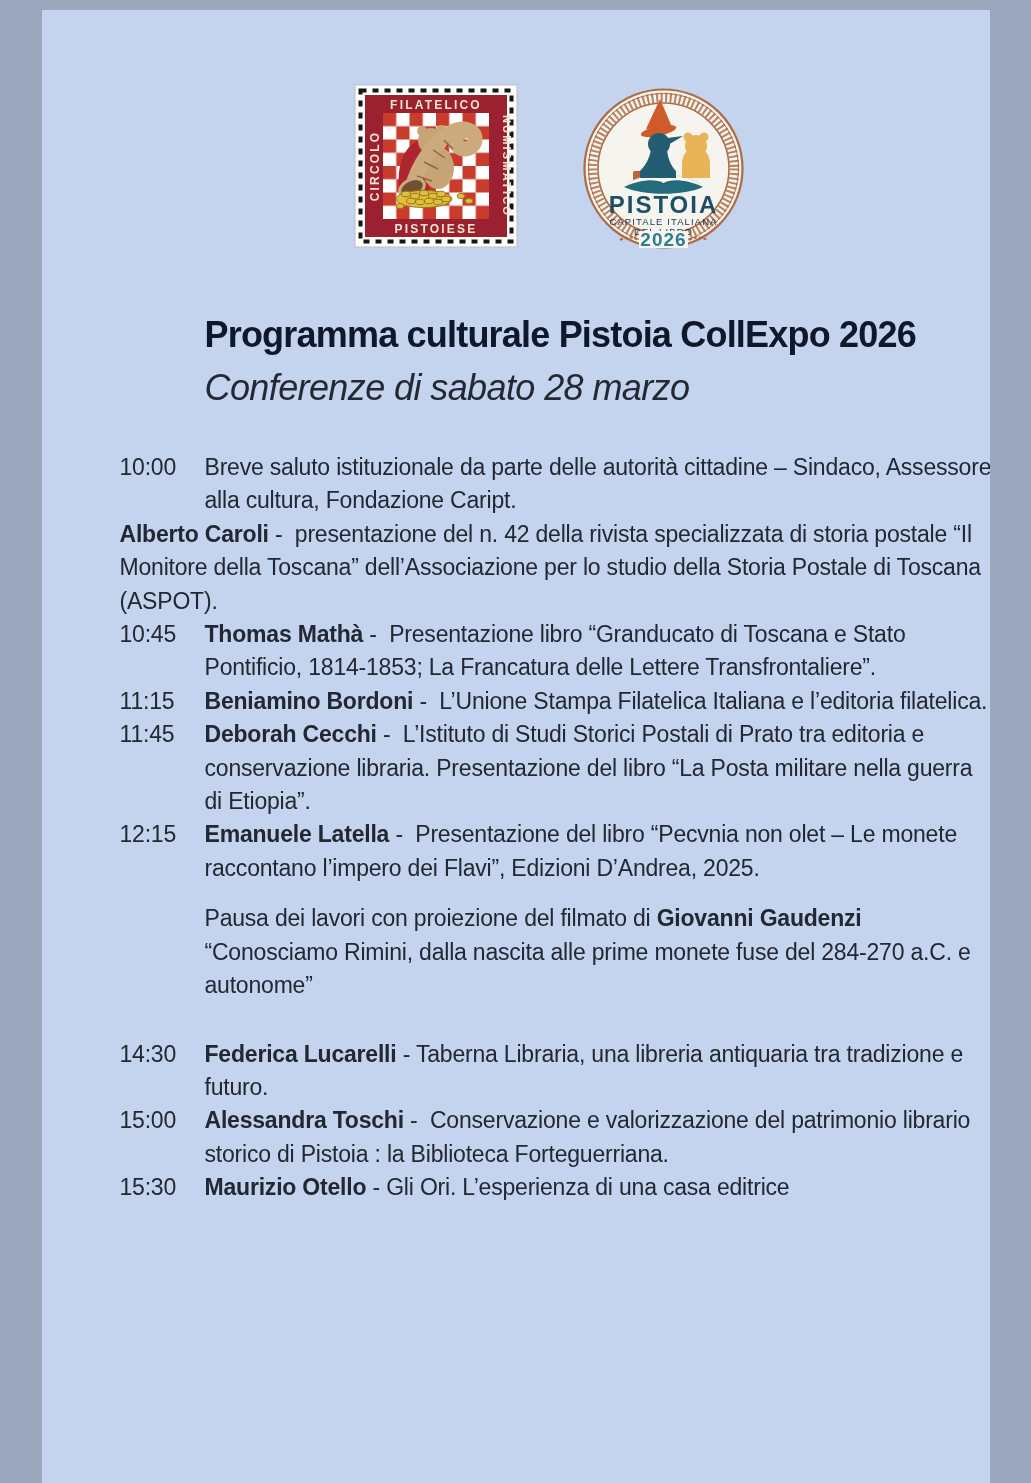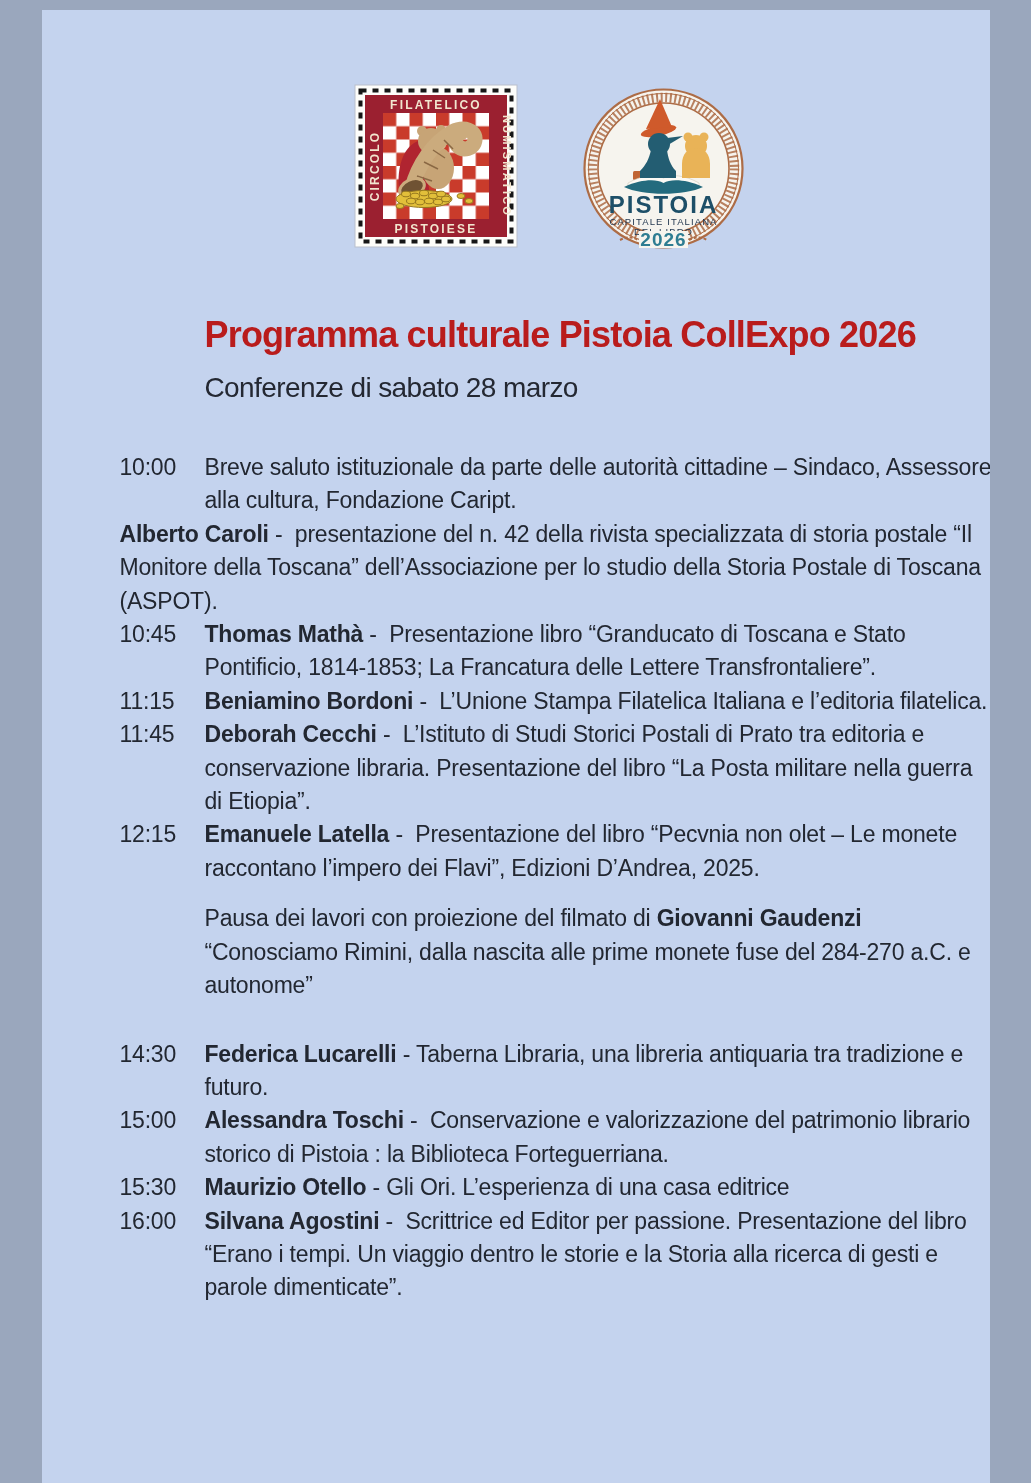--- a/index.html
+++ b/index.html
@@ -12,25 +12,25 @@
     color:#222731;
     overflow:hidden;
   }
   .logos {
     position:absolute; top:74px; left:312px;
     display:flex; gap:62px; align-items:flex-start;
   }
   .title-block { position:absolute; left:163px; top:298px; }
   .title-main {
     font-size:36px; font-weight:700; line-height:53px;
-    letter-spacing:-0.8px; color:#b91c1c;
+    letter-spacing:-0.8px; color:#0f172a;
   }
   .title-sub {
-    font-size:28px; font-weight:400; line-height:53px;
-    letter-spacing:-0.6px; color:#242832;
+    font-size:36px; font-weight:400; line-height:53px;
+    letter-spacing:-0.6px; color:#242832;font-style:italic;
   }
   .schedule {
     position:absolute; left:78px; top:441px; width:872px;
     font-size:23px; line-height:33.4px; letter-spacing:-0.2px;
   }
   .row { display:flex; }
   .row.gap-small { margin-top:17px; }
   .row.gap-large { margin-top:35px; }
   .time { flex:0 0 85px; width:85px; }
   .entry-text { flex:1; white-space:pre-wrap; }
@@ -164,19 +164,15 @@
       <div class="entry-text"><span class="b">Federica Lucarelli</span><span> - Taberna Libraria, una libreria antiquaria tra tradizione e futuro.</span></div>
     </div>
       <div class="row">
       <div class="time">15:00</div>
       <div class="entry-text"><span class="b">Alessandra Toschi</span><span> -  Conservazione e valorizzazione del patrimonio librario storico di Pistoia : la Biblioteca Forteguerriana.</span></div>
     </div>
       <div class="row">
       <div class="time">15:30</div>
       <div class="entry-text"><span class="b">Maurizio Otello</span><span> - Gli Ori. L’esperienza di una casa editrice</span></div>
     </div>
-      <div class="row">
-      <div class="time">16:00</div>
-      <div class="entry-text"><span class="b">Silvana Agostini</span><span> -  Scrittrice ed Editor per passione. Presentazione del libro “Erano i tempi. Un viaggio dentro le storie e la Storia alla ricerca di gesti e parole dimenticate”.</span></div>
-    </div>
     </div>
 
 </div>
 
 </body></html>

